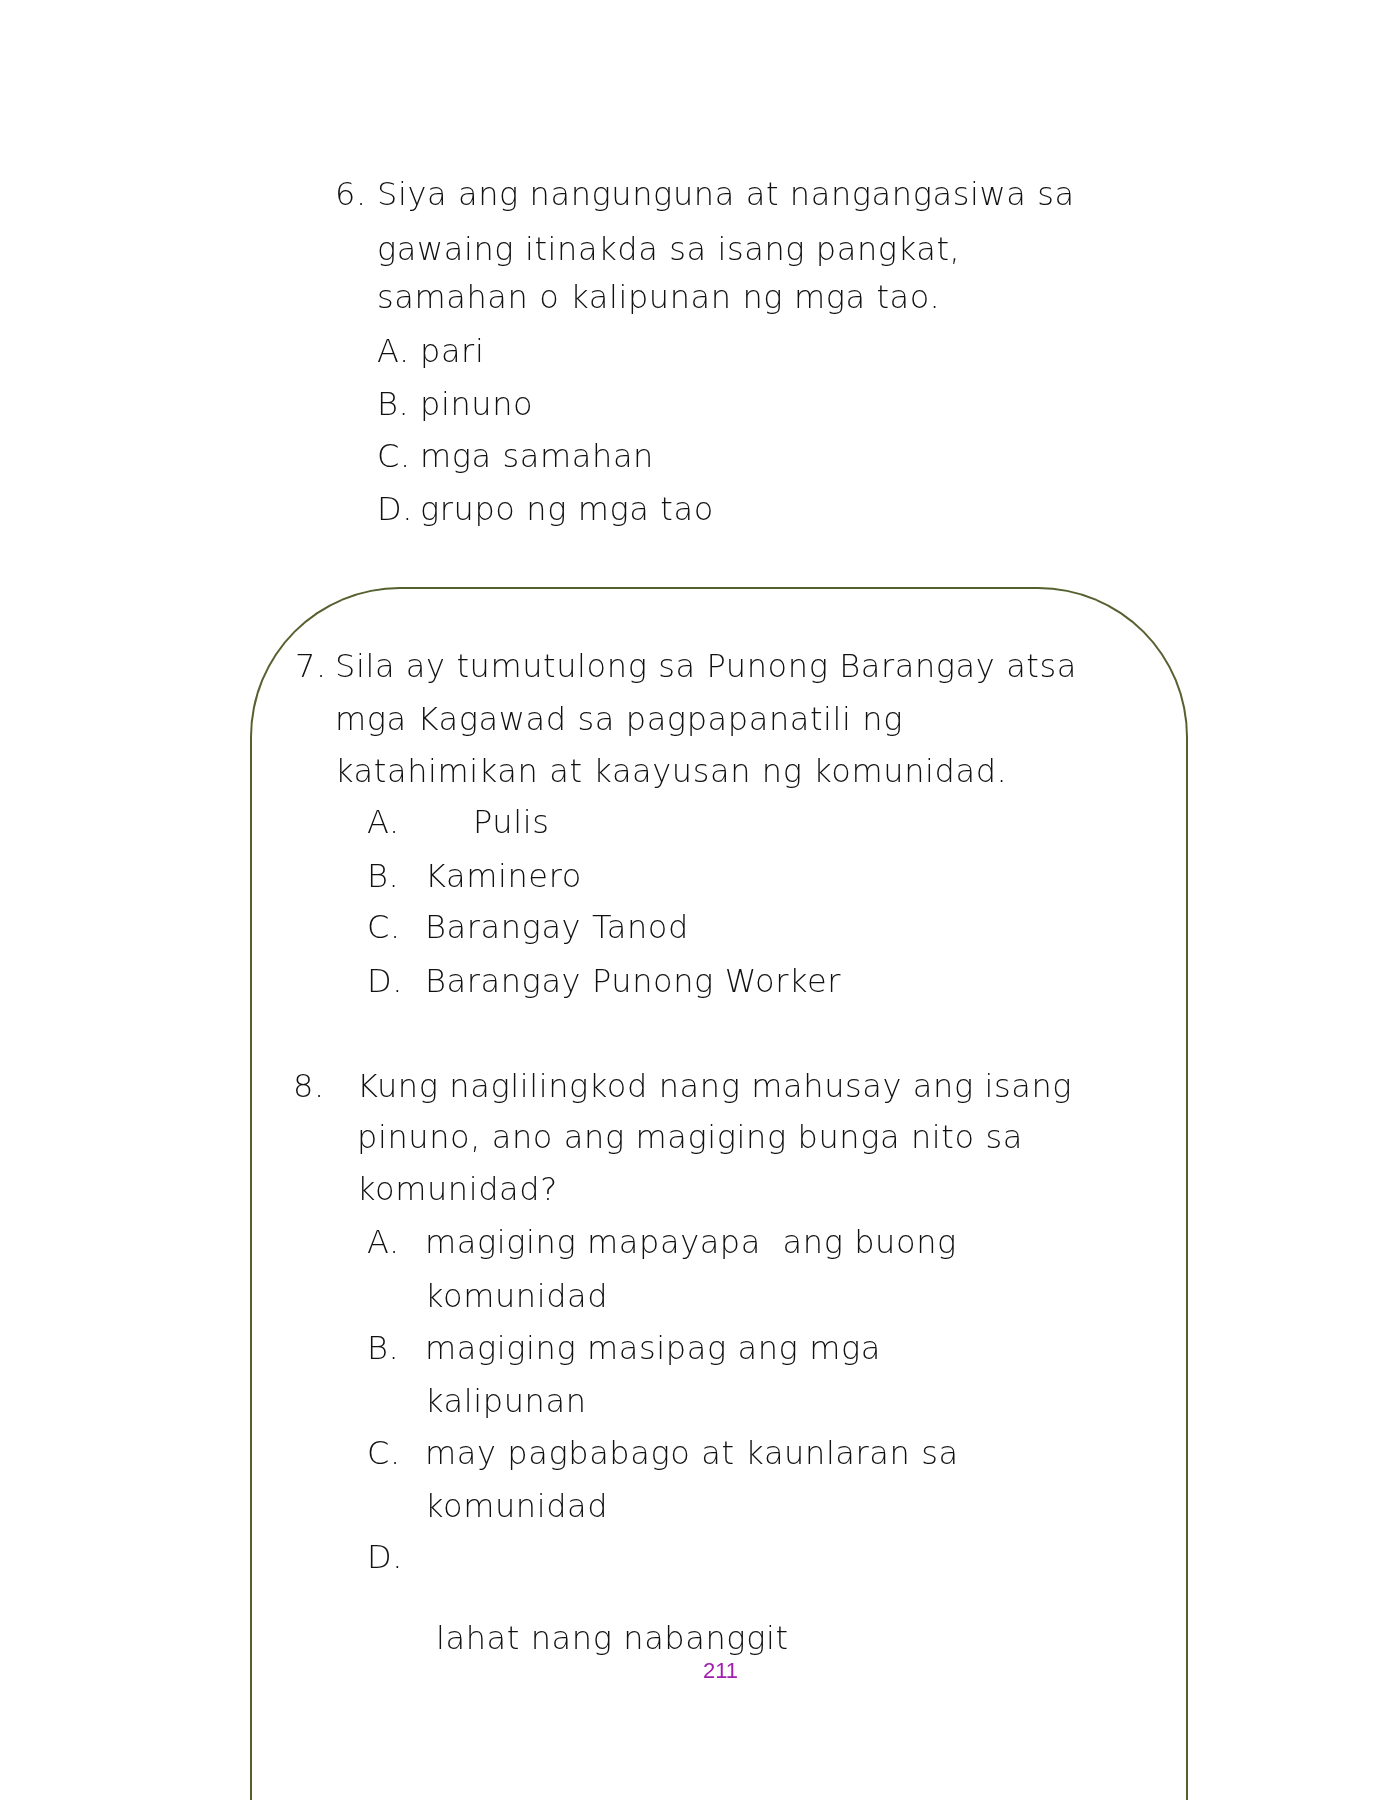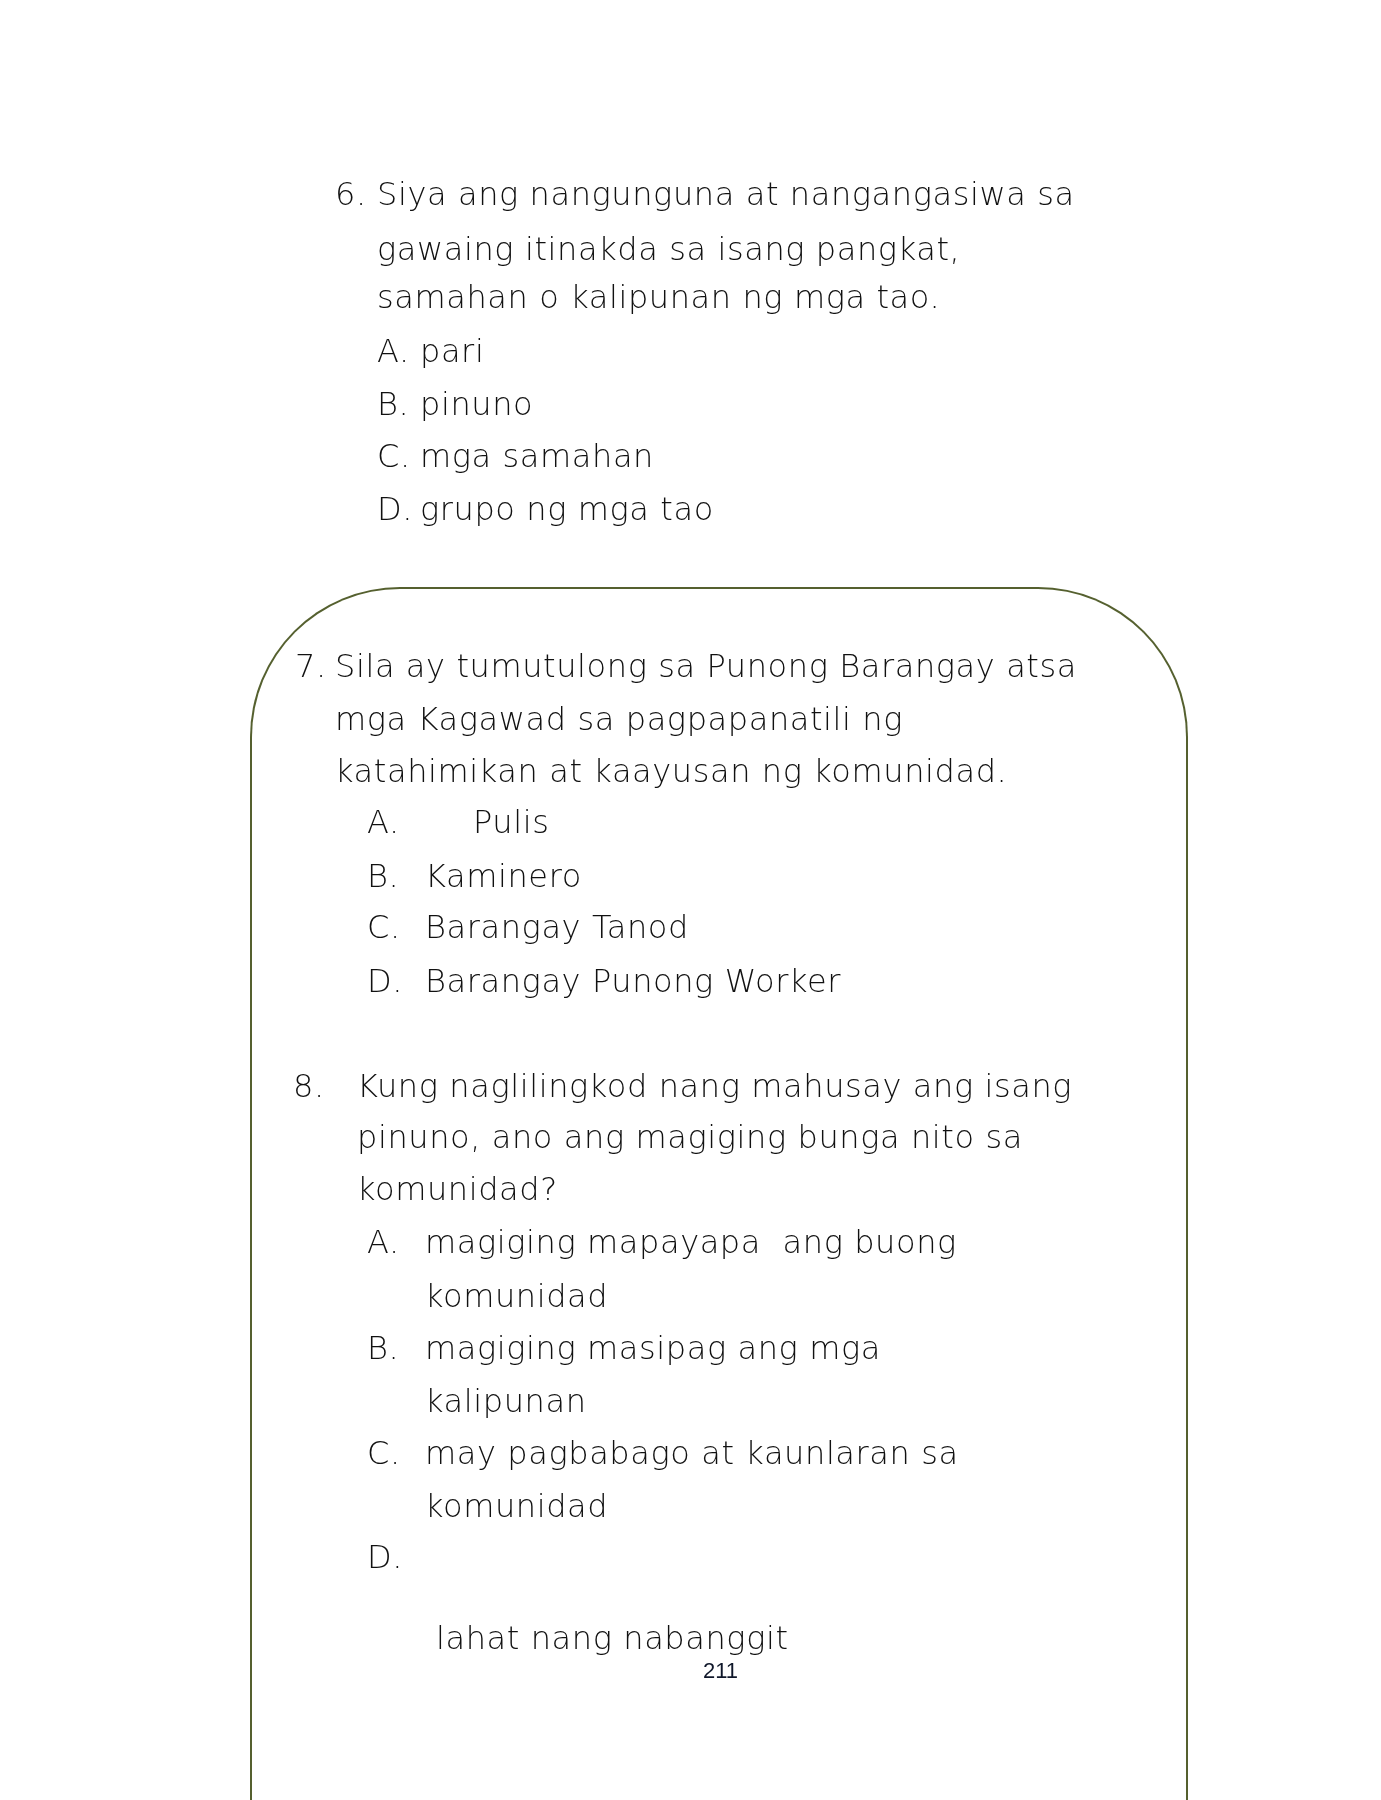--- a/index.html
+++ b/index.html
@@ -36,21 +36,21 @@
     border-top-right-radius: 150px 150px;
     box-sizing: border-box;
   }
   .page-number {
     position: absolute;
     left: 703px;
     top: 1660px;
     font-family: "Liberation Sans", sans-serif;
     font-size: 22px;
     line-height: 22px;
-    color: #0f172a;
+    color: #a21caf;
   }
 </style>
 </head>
 <body>
 
 <div class="frame"></div>
 
 <div>
   <div class="line" style="left:335px; top:178px;">6.</div>
   <div class="line" style="left:377px; top:178px;">Siya ang nangunguna at nangangasiwa sa</div>

